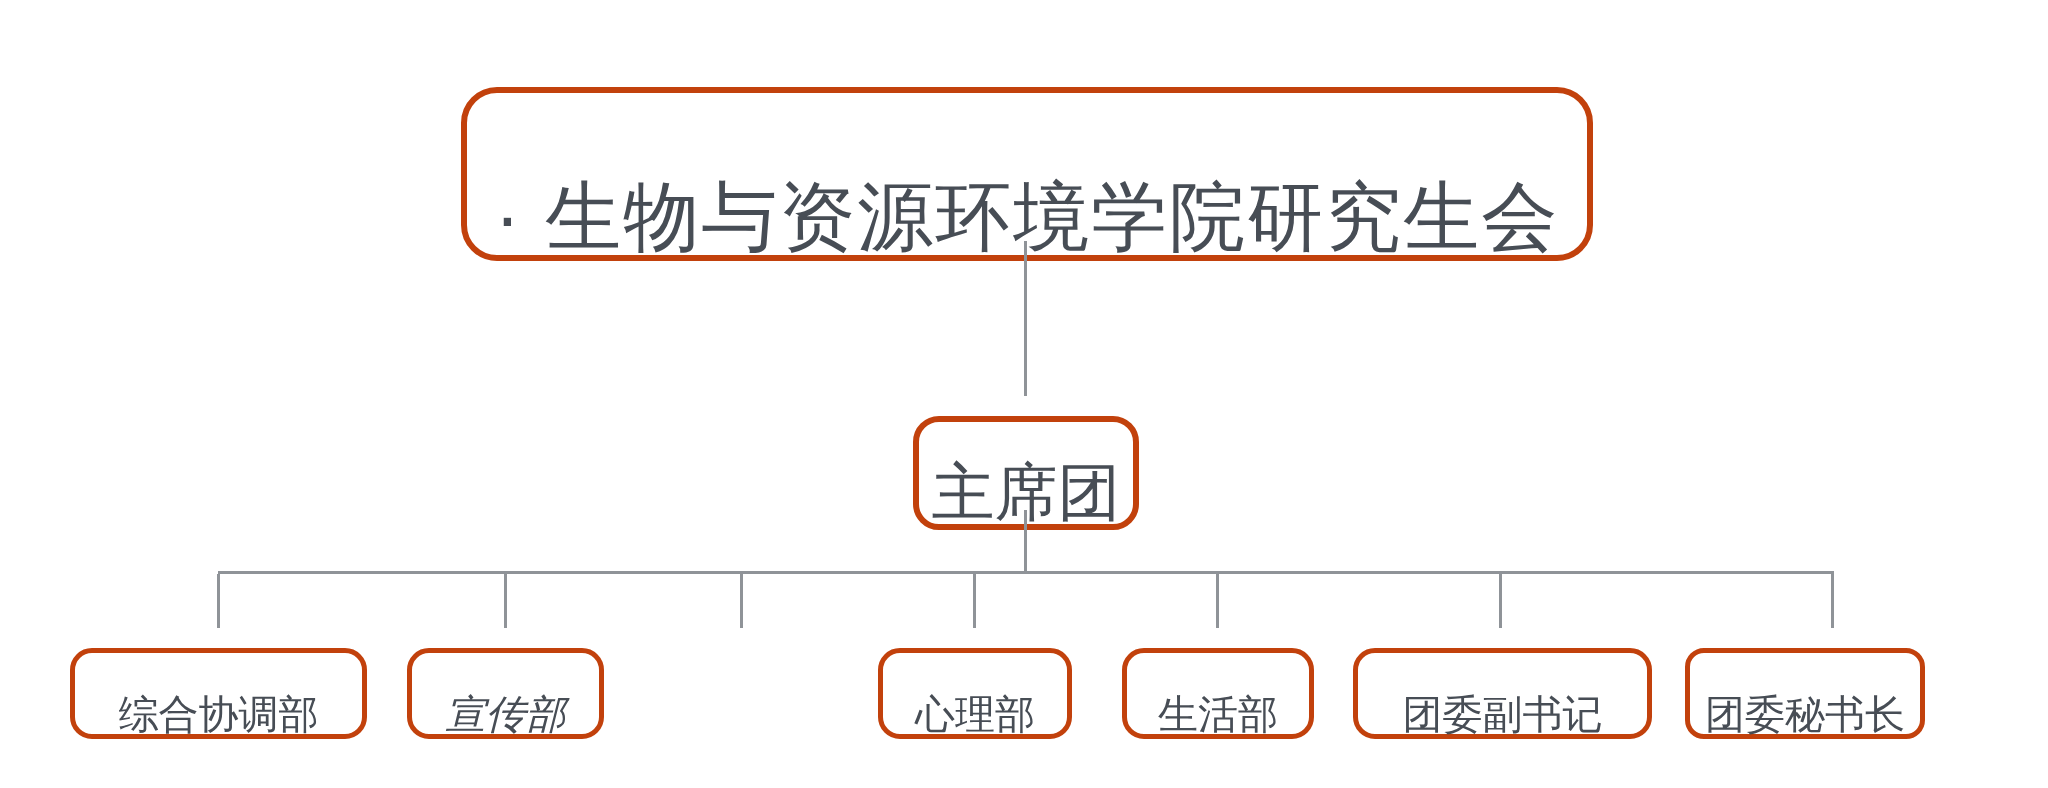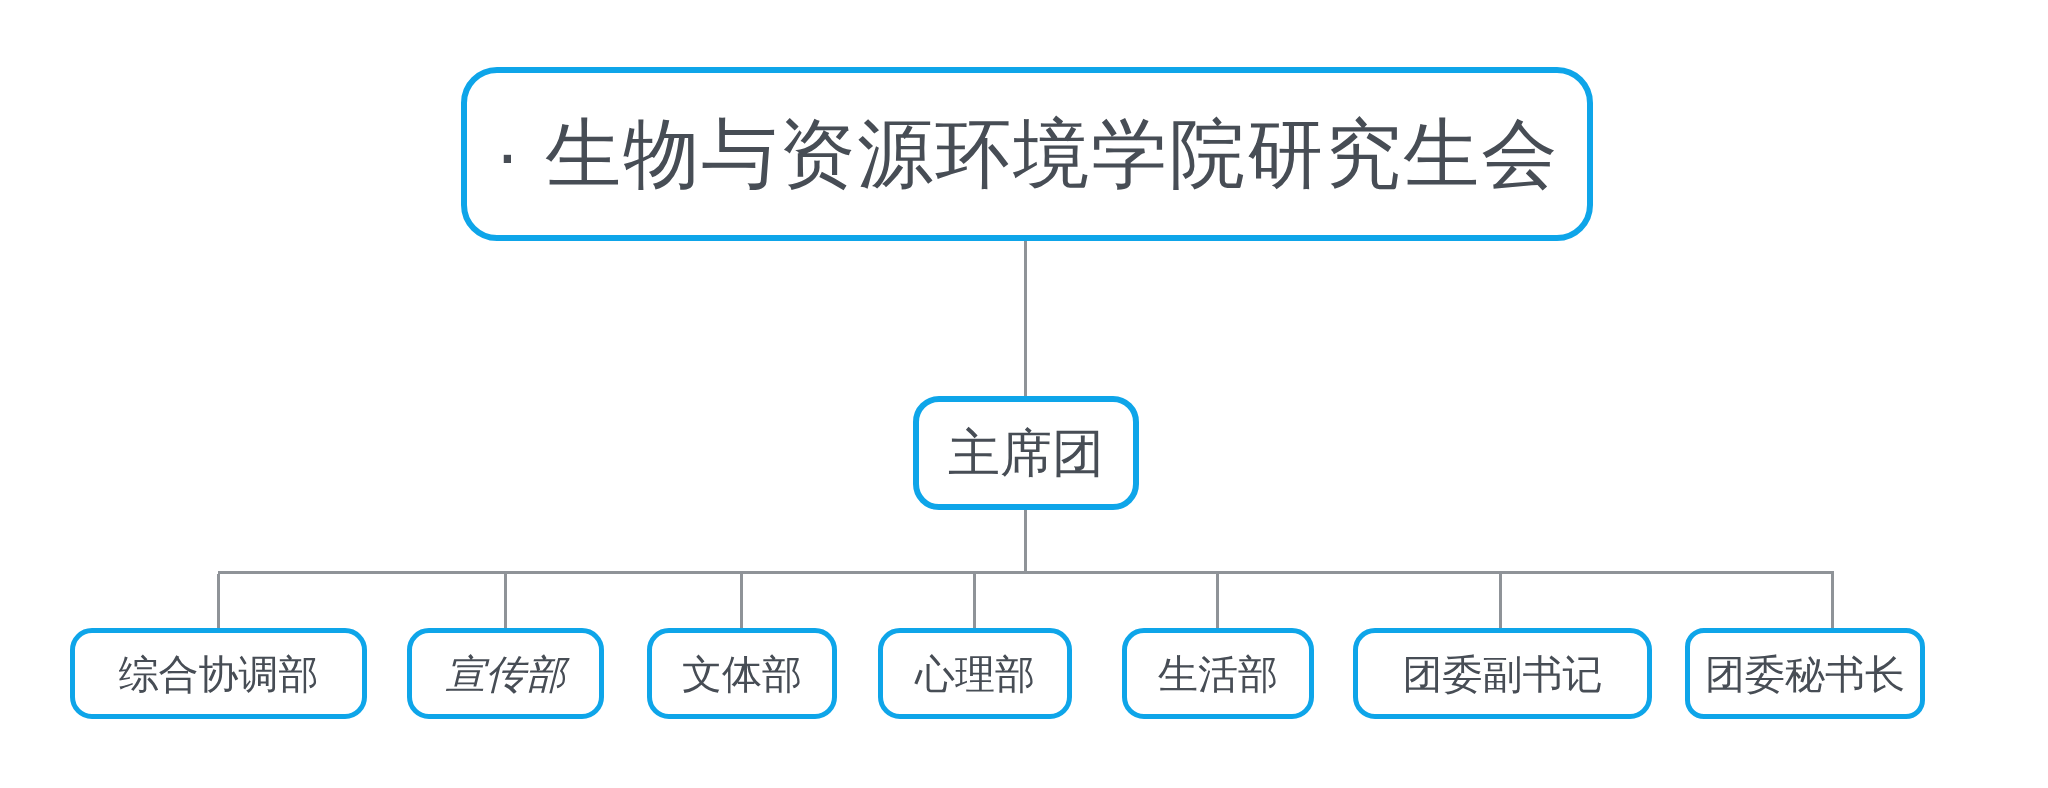--- a/index.html
+++ b/index.html
@@ -15,41 +15,42 @@
     width: 2048px;
     height: 788px;
     background: #ffffff;
     overflow: hidden;
   }
   
   .node {
     position: absolute;
     box-sizing: border-box;
     background: #ffffff;
-    border: 6px solid #0ea5e9;
+    border: 6px solid #c2410c;
     display: flex;
-    align-items: center;
+    align-items: flex-end;
     justify-content: center;
     color: #474d55;
     white-space: nowrap;
     line-height: 1;
     cursor: default;
+    margin-top: 20px;
   }
   .node-root {
     left: 461px; top: 67px;
     width: 1132px; height: 174px;
     border-radius: 36px;
     font-size: 76px;
     letter-spacing: 2px;
   }
   .node-presidium {
     left: 913px; top: 396px;
     width: 226px; height: 114px;
     border-radius: 26px;
-    font-size: 52px;
+    font-size: 63px;
   }
   .node-dept {
     top: 628px;
     height: 91px;
     border-width: 5px;
     border-radius: 22px;
     font-size: 40px;
   }
   .dept-0 { left: 70px;   width: 297px; }
   .dept-1 { left: 407px;  width: 197px; font-style: italic; }
@@ -103,23 +104,20 @@
   <div class="conn conn-v drop drop-6"></div>
 
   <div class="node node-dept dept-0">
     <span>综合协调部</span>
   </div>
 
   <div class="node node-dept dept-1">
     <span>宣传部</span>
   </div>
 
-  <div class="node node-dept dept-2">
-    <span>文体部</span>
-  </div>
 
   <div class="node node-dept dept-3">
     <span>心理部</span>
   </div>
 
   <div class="node node-dept dept-4">
     <span>生活部</span>
   </div>
 
   <div class="node node-dept dept-5">

